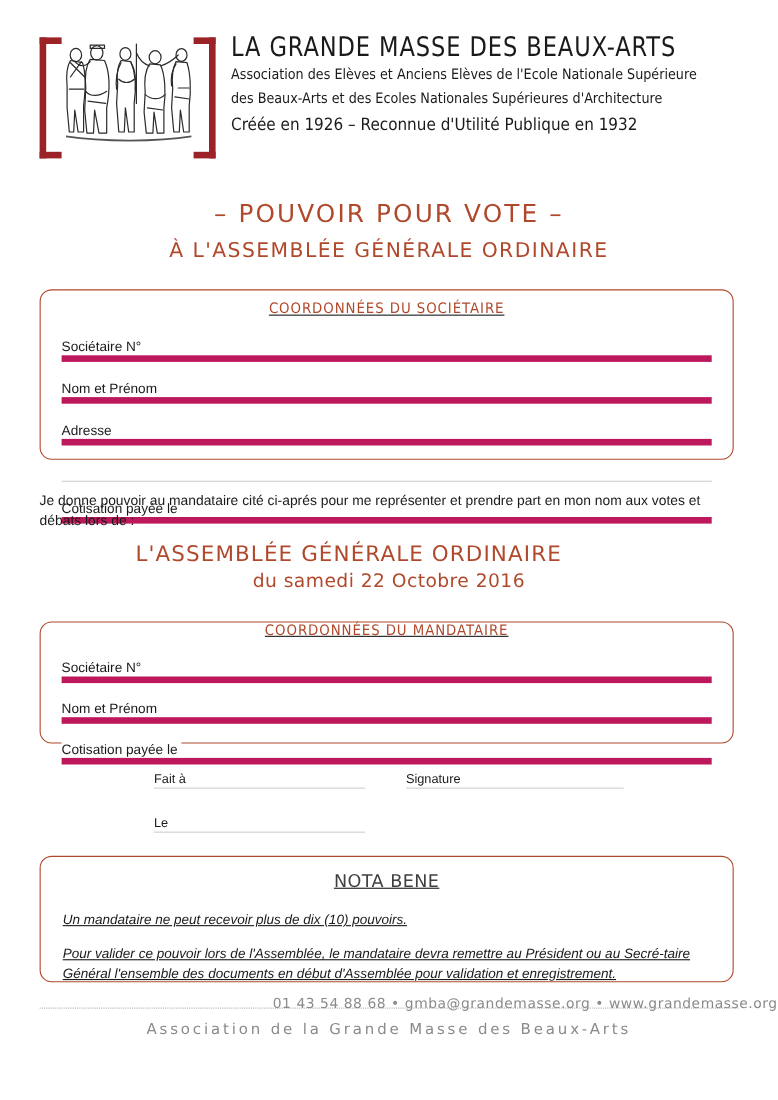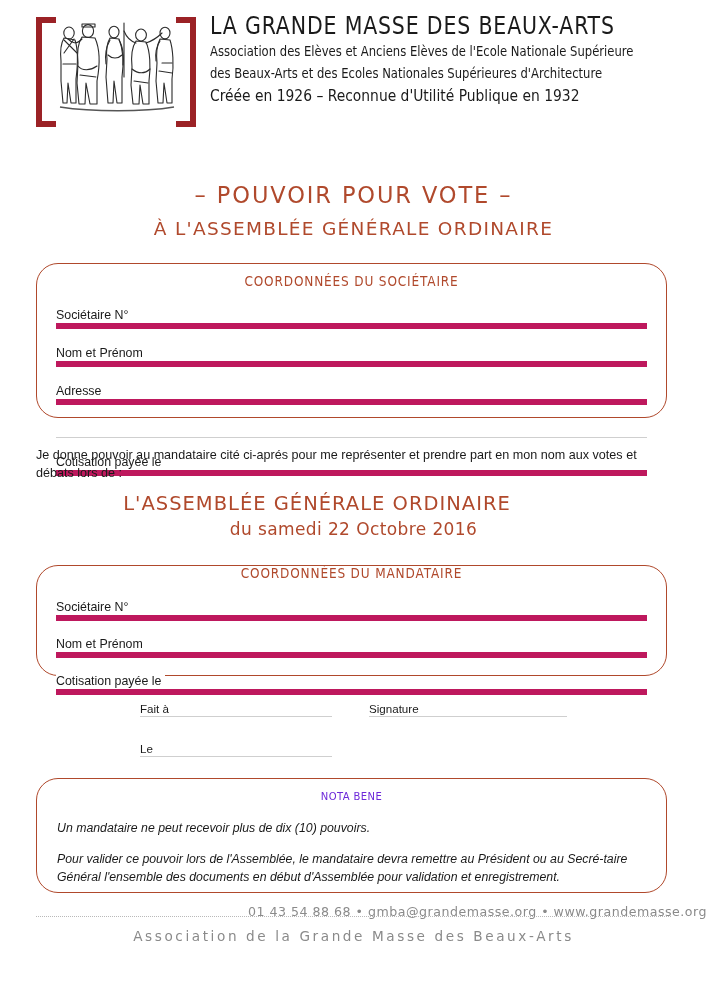--- a/index.html
+++ b/index.html
@@ -17,21 +17,21 @@
   }
 
   
   .header {
     position: absolute;
     left: 0; top: 0;
     width: 707px;
     height: 150px;
     display: flex;
     align-items: flex-start;
-    padding: 11px 0 0 0;
+    padding: 28px 0 0 0;
     box-sizing: border-box;
   }
   .logo-wrap {
     width: 160px;
     margin-left: 36px;
     position: relative;
     height: 108px;
     flex: 0 0 auto;
   }
   .logo-bracket-l, .logo-bracket-r {
@@ -108,35 +108,36 @@
     font-size: 18.5px;
     letter-spacing: 1.3px;
     font-family: "DejaVu Sans", sans-serif;
     font-weight: 400;
   }
 
   
   .form-box {
     position: absolute;
     border: 1.6px solid #b0492c;
-    border-radius: 22px;
+    border-radius: 11px;
     box-sizing: border-box;
     background: #fff;
+    text-decoration: underline;
   }
   .box-heading {
     text-align: center;
     color: #b0492c;
     font-size: 13.2px;
     letter-spacing: 0.9px;
     font-family: "DejaVu Sans", sans-serif;
     transform: scaleX(0.92);
   }
   .box-heading.black {
-    color: #6d28d9;
-    font-size: 10px;
+    color: #404040;
+    font-size: 16px;
     letter-spacing: 0.4px;
     transform: none;
   }
 
   .field-row {
     position: relative;
     height: 22px;
     margin: 0 19px;
     border-bottom: 6px solid #be185d;
   }

